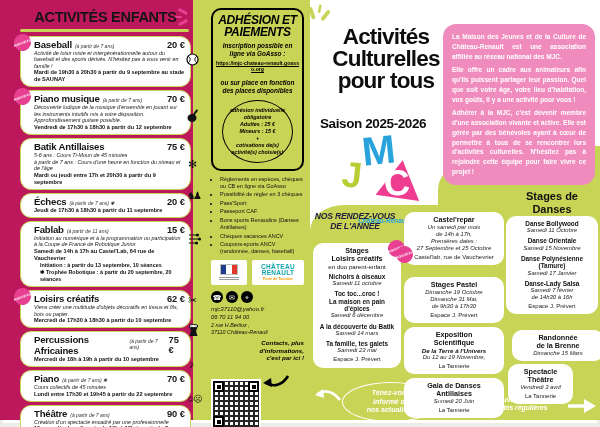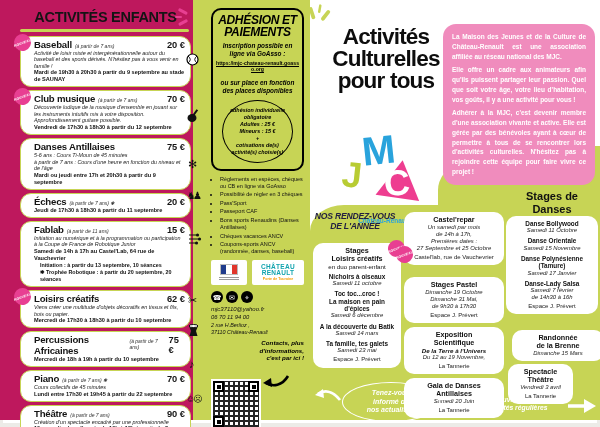--- a/index.html
+++ b/index.html
@@ -152,31 +152,31 @@
         <span class="act-age">(à partir de 7 ans)</span>
         <span class="act-price">20 €</span>
       </div>
       <div class="act-desc">Activité de loisir mixte et intergénérationnelle autour du baseball et des sports dérivés. N'hésitez pas à vous venir en famille !</div>
       <div class="act-sched">Mardi de 19h30 à 20h30 à partir du 9 septembre au stade de SAUNAY</div>
     </div>
 
     <div class="card">
       <span class="badge">NOUVEAU</span>
       <div class="card-head">
-        <span class="act-name">Club musique</span>
+        <span class="act-name">Piano musique</span>
         <span class="act-age">(à partir de 7 ans)</span>
         <span class="act-price">70 €</span>
       </div>
       <div class="act-desc">Découverte ludique de la musique d'ensemble en jouant sur les instruments intuitifs mis à votre disposition. Approfondissement guitare possible.</div>
       <div class="act-sched">Vendredi de 17h30 à 18h30 à partir du 12 septembre</div>
     </div>
 
     <div class="card">
       <div class="card-head">
-        <span class="act-name">Danses Antillaises</span>
+        <span class="act-name">Batik Antillaises</span>
         <span class="act-price">75 €</span>
       </div>
       <div class="act-desc pre">5-6 ans : Cours Ti-Moun de 45 minutes
 à partir de 7 ans : Cours d'une heure en fonction du niveau et de l'âge</div>
       <div class="act-sched">Mardi ou jeudi entre 17h et 20h30 à partir du 9 septembre</div>
     </div>
 
     <div class="card">
       <div class="card-head">
         <span class="act-name">Échecs</span>
@@ -346,20 +346,21 @@
       </span>
   <span class="sparkle white on-green">
         <i></i>
         <i></i>
         <i></i>
       </span>
 
   <div class="cover-title pre">Activités
 Culturelles
 pour tous</div>
+  <div class="cover-season">Saison 2025-2026</div>
 
   <div class="about-box">
     <p>La Maison des Jeunes et de la Culture de Château-Renault est une association affiliée au réseau national des MJC.</p>
     <p>Elle offre un cadre aux animateurs afin qu'ils puissent partager leur passion. Quel que soit votre âge, votre lieu d'habitation, vos goûts, il y a une activité pour vous !</p>
     <p style="margin-bottom:0;">Adhérer à la MJC, c'est devenir membre d'une association vivante et active. Elle est gérée par des bénévoles ayant à cœur de permettre à tous de se rencontrer lors d'activités culturelles. N'hésitez pas à rejoindre cette équipe pour faire vivre ce projet !</p>
   </div>
 
   <div class="mjc-logo">
     <span class="tri"></span>
     <span class="mjc-m">M</span>

